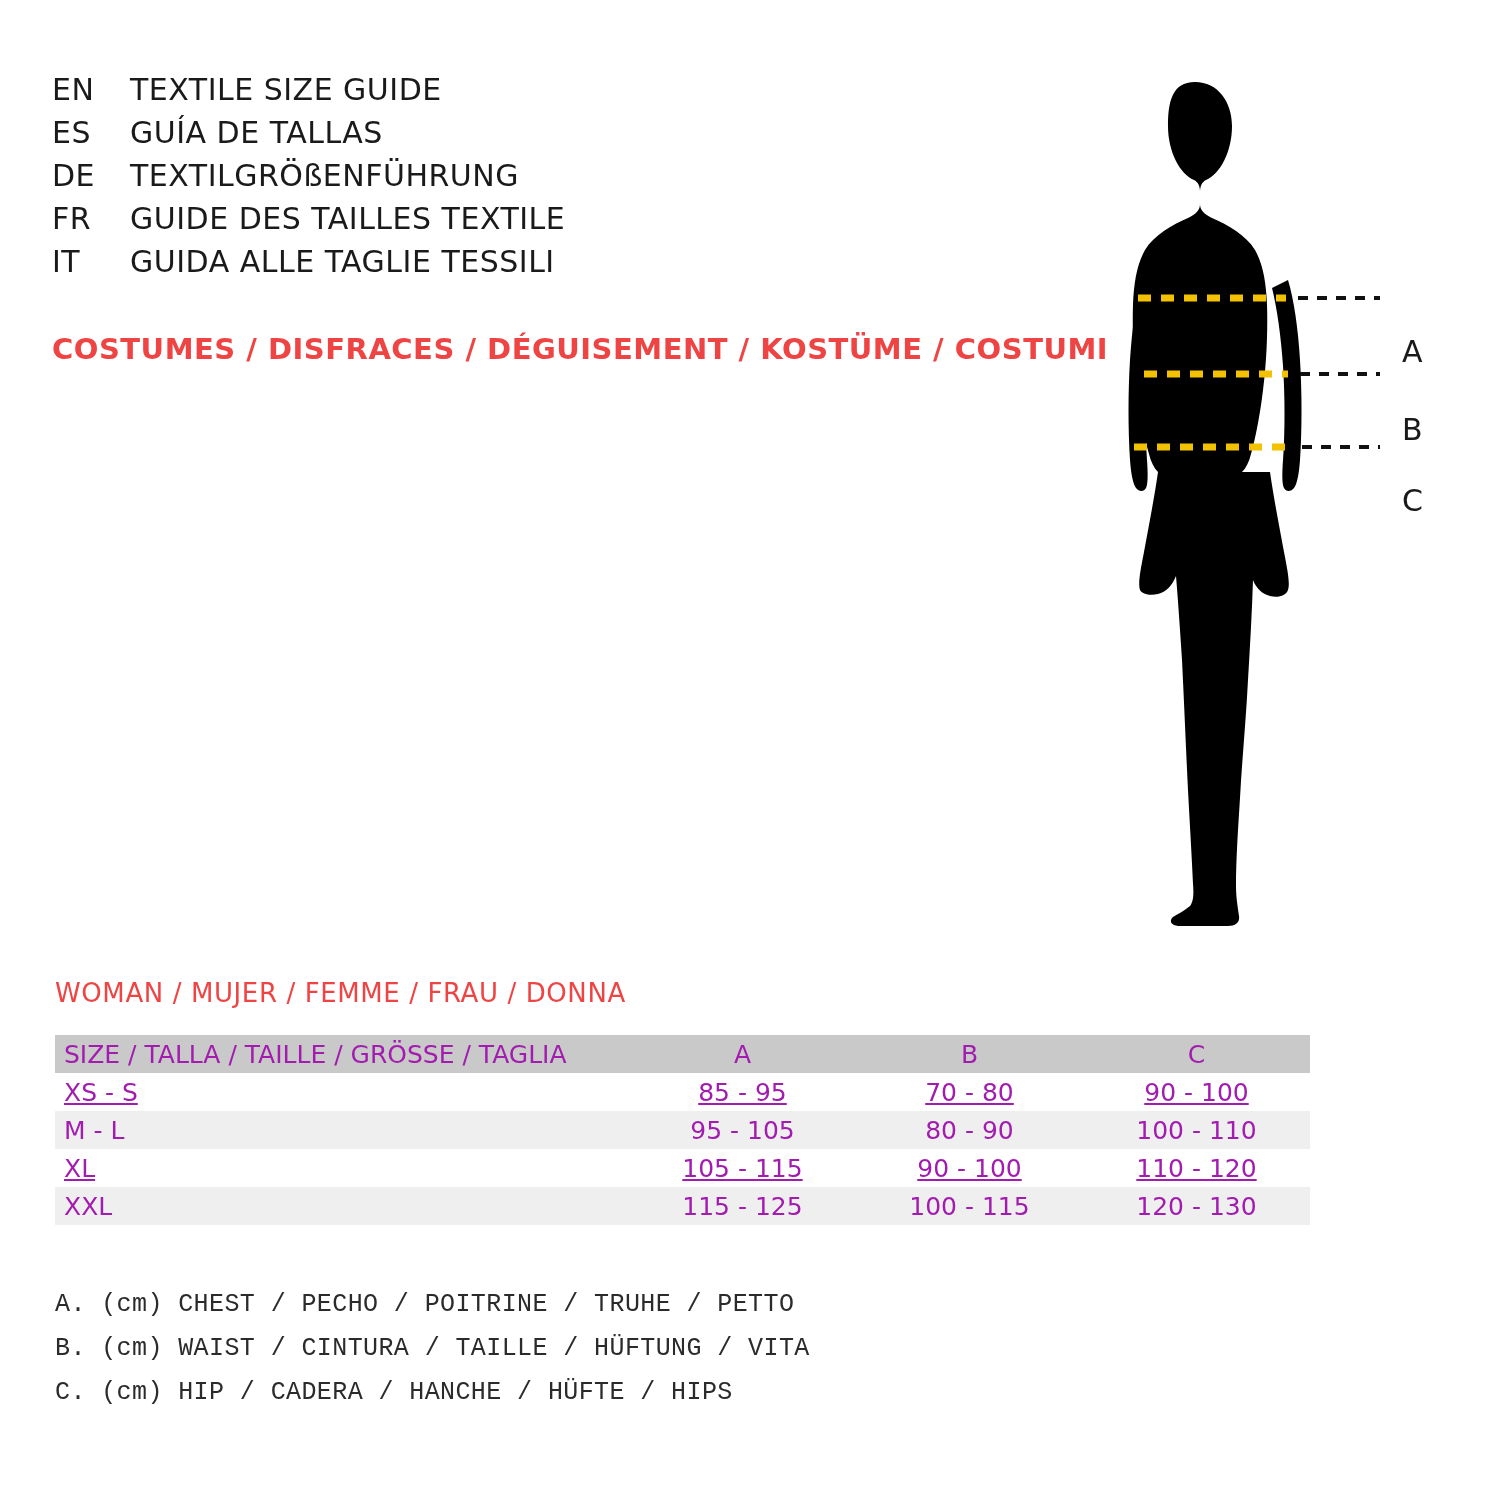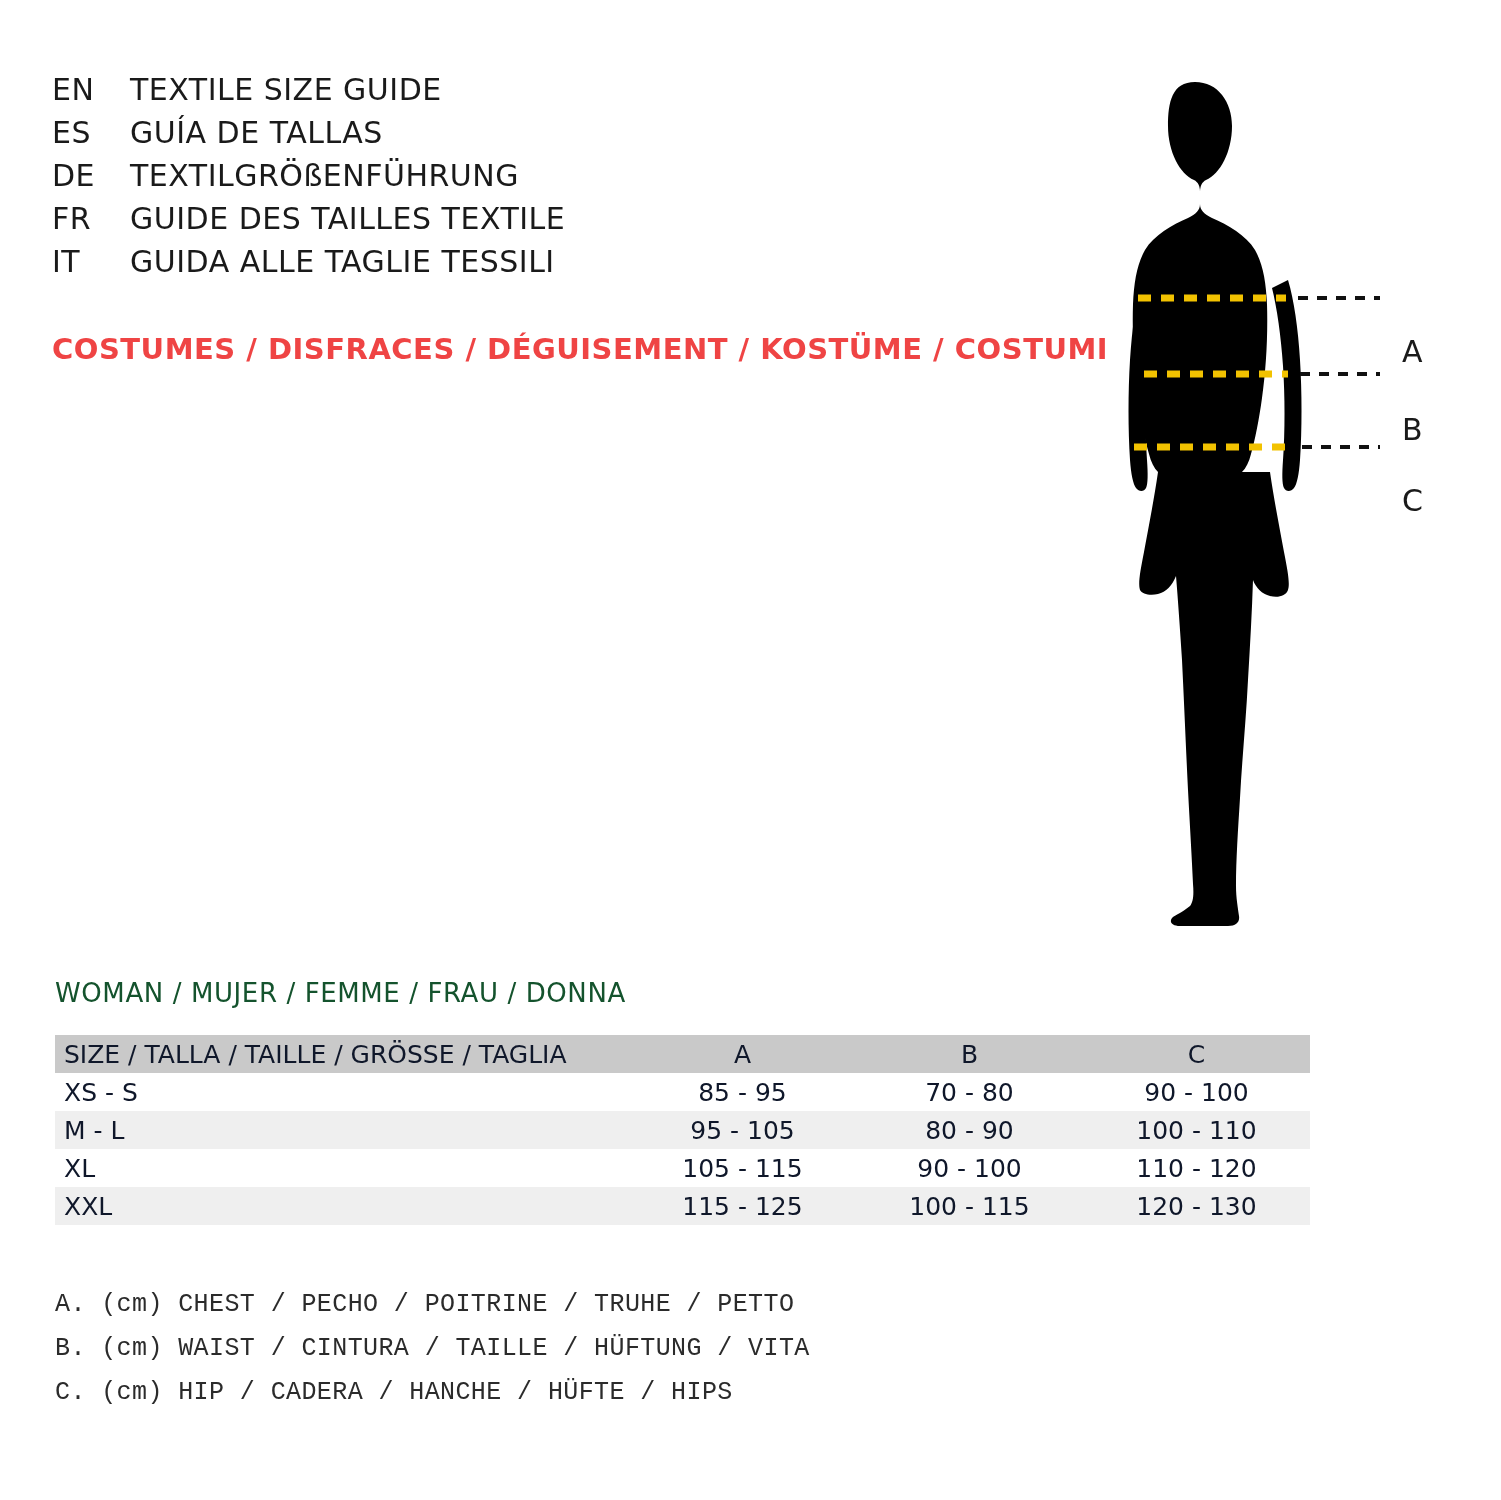--- a/index.html
+++ b/index.html
@@ -72,50 +72,51 @@
   .label-b { left: 352px; top: 352px; }
   .label-c { left: 352px; top: 423px; }
 
   
   .table-title {
     position: absolute;
     left: 55px;
     top: 978px;
     font-size: 26px;
     letter-spacing: 0.6px;
-    color: #14532d;
+    color: #ef4444;
   }
   table.size-table {
     position: absolute;
     left: 55px;
     top: 1035px;
     width: 1255px;
     border-collapse: collapse;
     font-size: 25px;
-    color: #0f172a;
+    color: #a21caf;
   }
   table.size-table th,
   table.size-table td {
     padding: 0;
     height: 38px;
     font-weight: normal;
     text-align: center;
     vertical-align: middle;
   }
   table.size-table th.first-col,
   table.size-table td.first-col {
     text-align: left;
     padding-left: 9px;
     width: 565px;
   }
   table.size-table th {
     background: #c9c9c9;
   }
   table.size-table tr.row-even td {
     background: #ffffff;
+    text-decoration: underline;
   }
   table.size-table tr.row-odd td {
     background: #efefef;
   }
 
   
   .legend {
     position: absolute;
     left: 55px;
     top: 1290px;

